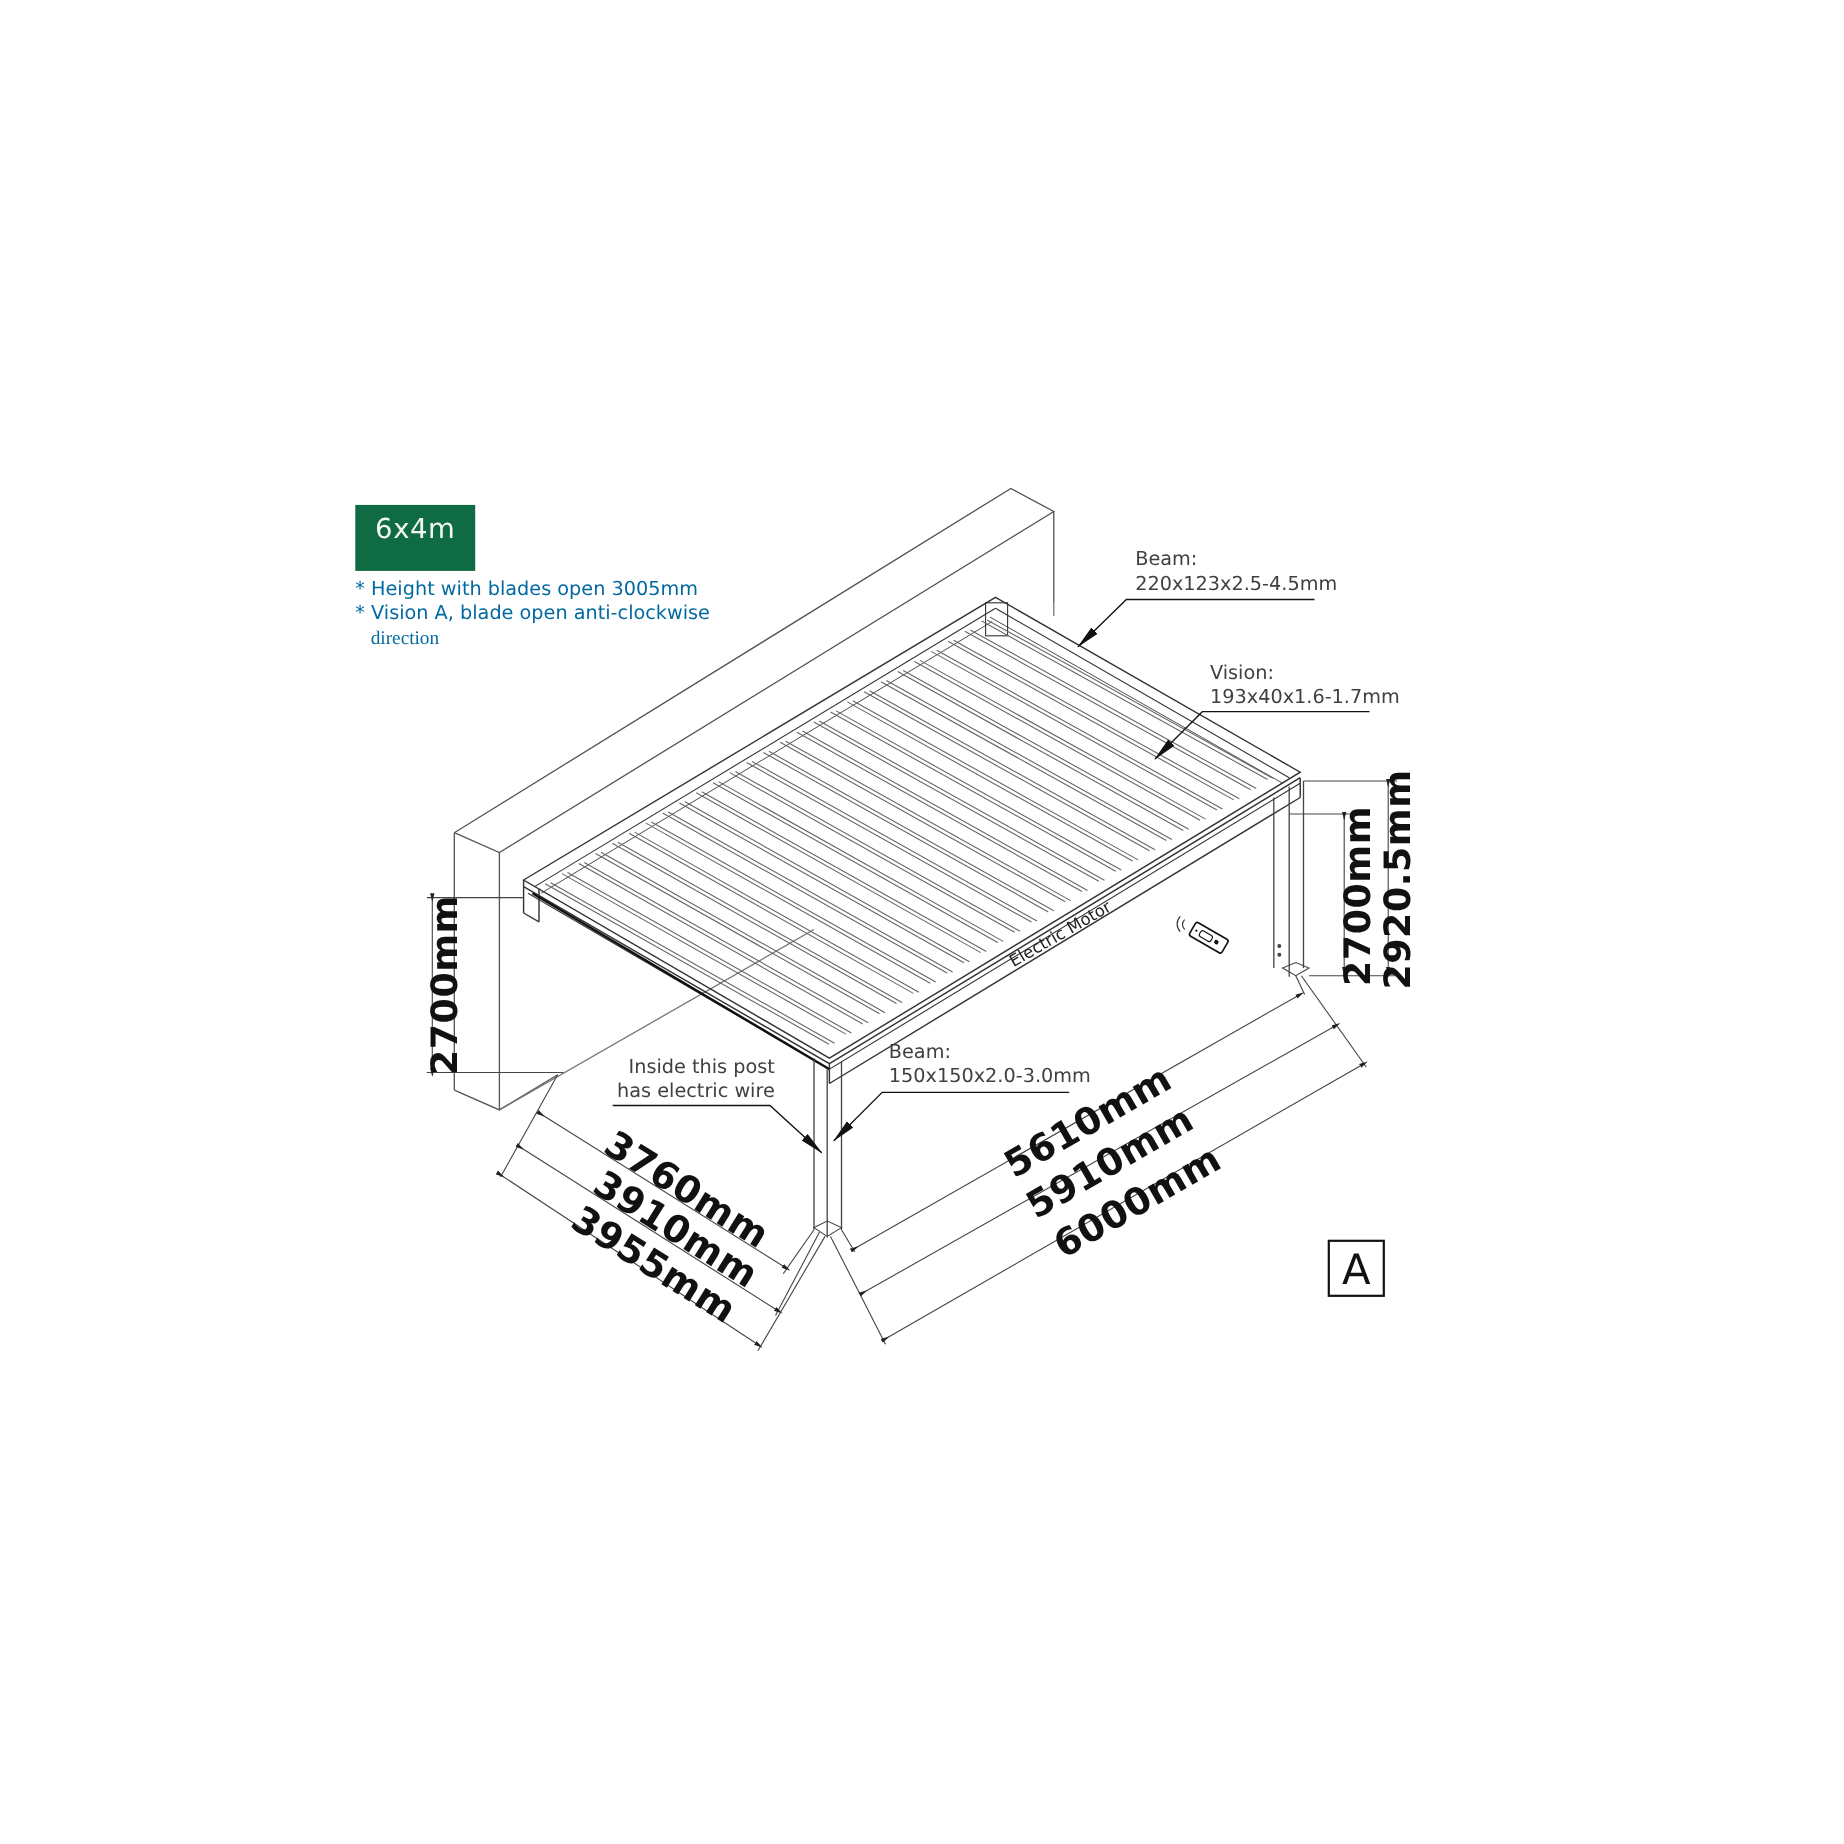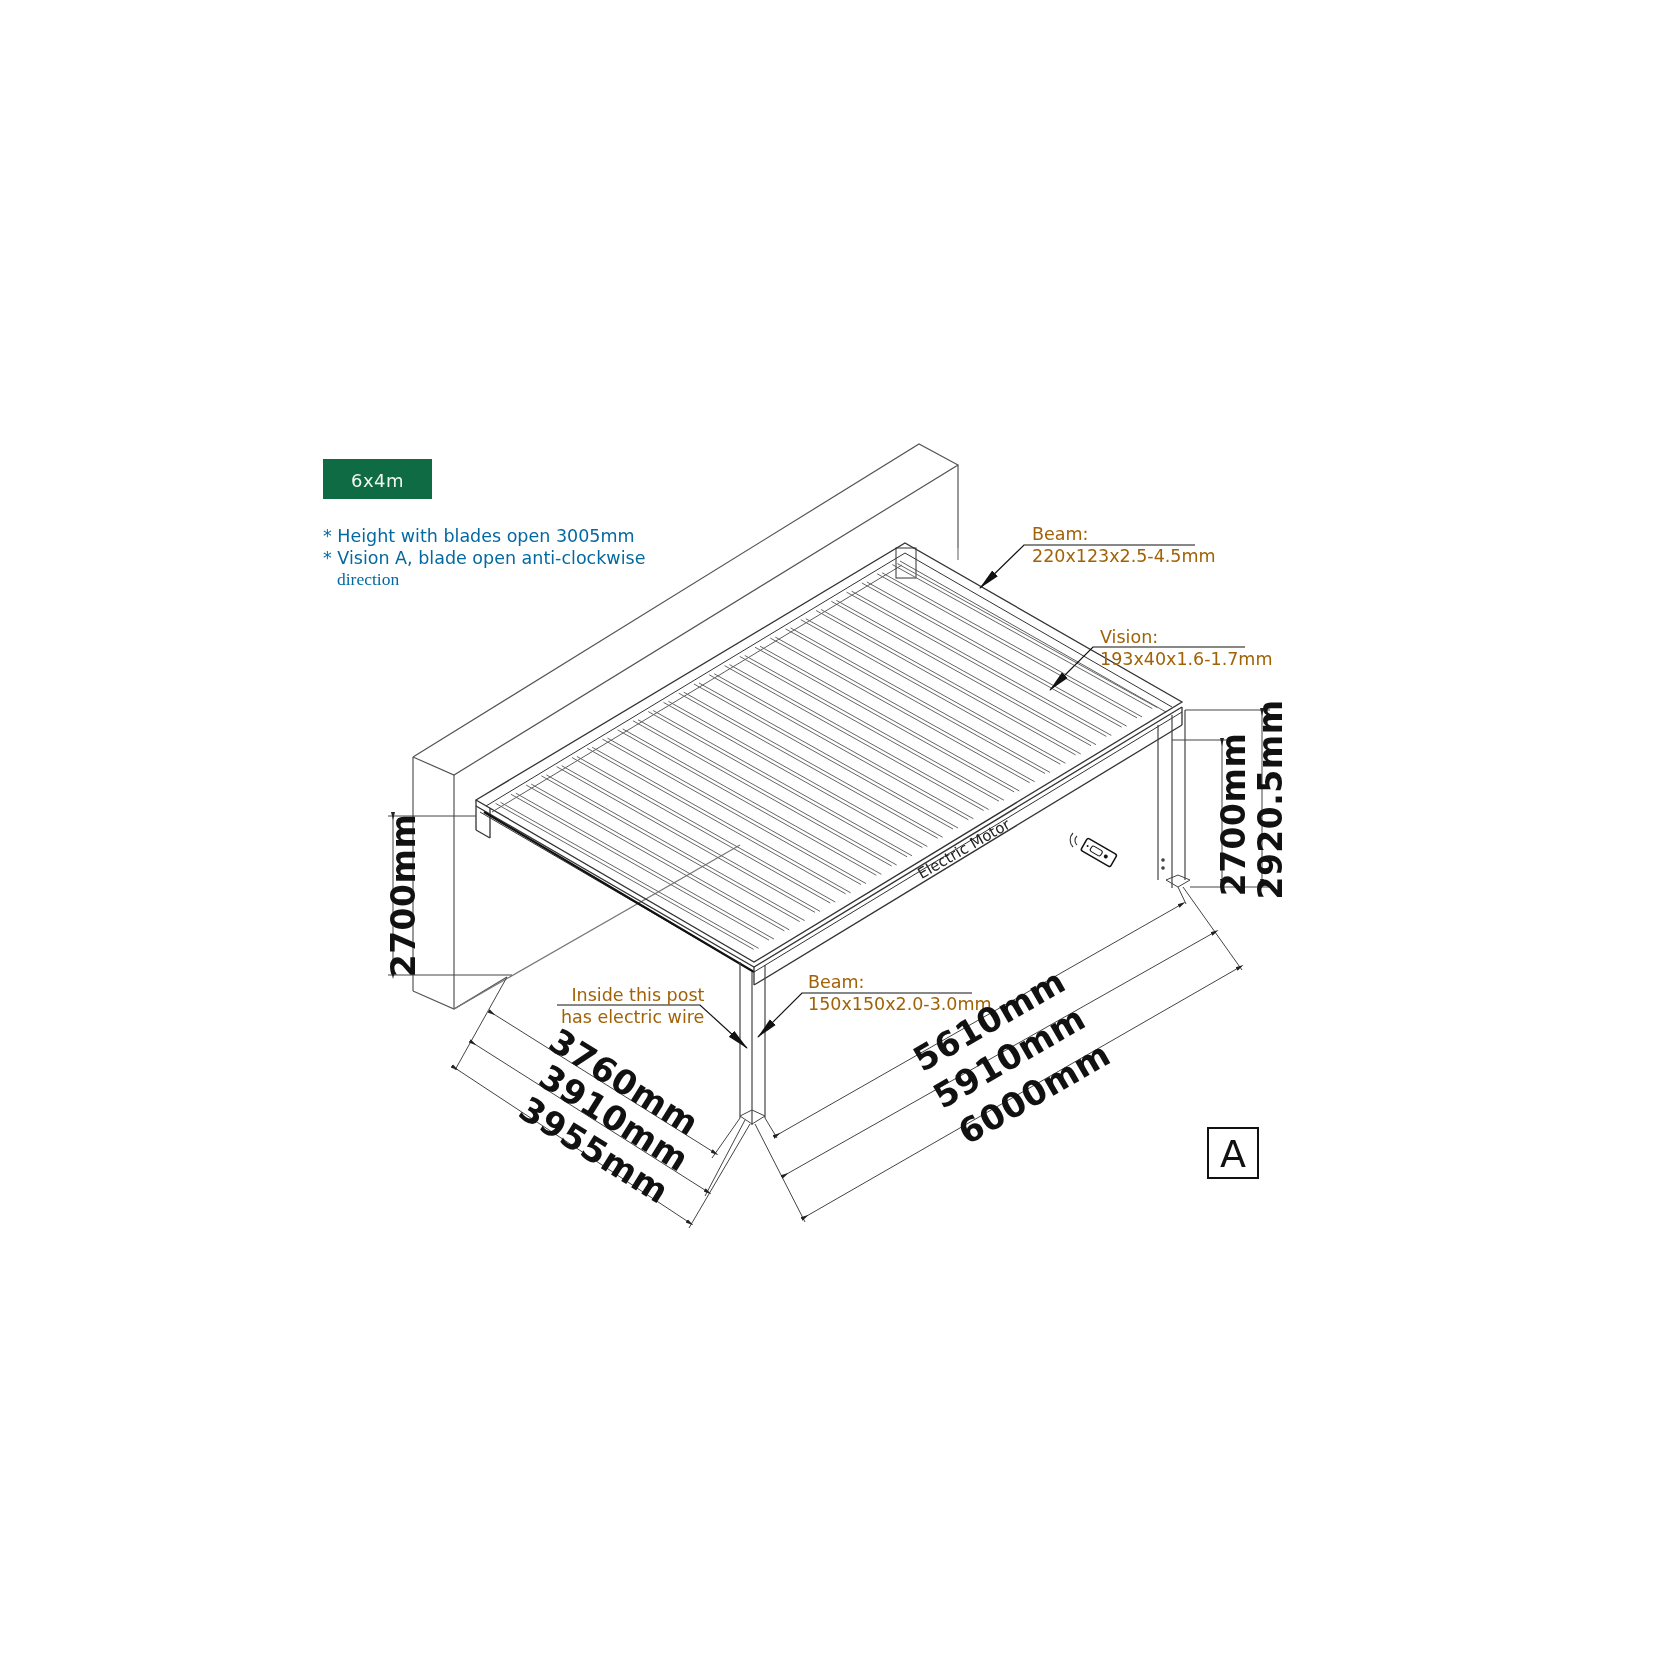--- a/index.html
+++ b/index.html
@@ -1,25 +1,25 @@
 <!DOCTYPE html>
 <html><head>
 <meta charset="utf-8">
 <style>
   html, body { margin: 0; padding: 0; background: #ffffff; }
   body { width: 1676px; height: 1676px; position: relative; overflow: hidden;
          font-family: "DejaVu Sans", "Liberation Sans", sans-serif; color: #1a1a1a; }
   #canvas { position: absolute; left: 0; top: 0; width: 1676px; height: 1676px; }
-  .badge { position: absolute; left: 323px; top: 459px; width: 109px; height: 40px;
-           background: #0f6b43; color: #f2f7f3; font-size: 18px; line-height: 44px;
+  .badge { position: absolute; left: 323px; top: 459px; width: 109px; height: 60px;
+           background: #0f6b43; color: #f2f7f3; font-size: 25px; line-height: 44px;
            text-align: center; letter-spacing: 0.5px; }
   .notes { position: absolute; left: 323px; top: 526px; font-size: 17.5px; line-height: 21.5px; color: #0369a1; }
   .notes .line { white-space: nowrap; }
   .notes .indent { padding-left: 14px; font-family: Liberation Serif, serif; }
-  .callout { position: absolute; font-size: 17.5px; line-height: 21.5px; color: #a16207; white-space: nowrap; margin-top: 25px; }
+  .callout { position: absolute; font-size: 17.5px; line-height: 21.5px; color: #404040; white-space: nowrap; }
   .dim { position: absolute; font-size: 34px; font-weight: bold; color: #111; white-space: nowrap;
          transform-origin: center center; letter-spacing: 0.5px; }
   .dim-v { font-size: 33px; }
   .tag-a { position: absolute; left: 1207px; top: 1127px; width: 52px; height: 52px;
            border: 2px solid #111; box-sizing: border-box; font-size: 38px; line-height: 50px;
            text-align: center; color: #111; }
   .motor-label { position: absolute; font-size: 15px; color: #222; white-space: nowrap; transform-origin: center center; }
 </style>
 </head>
 <body>

